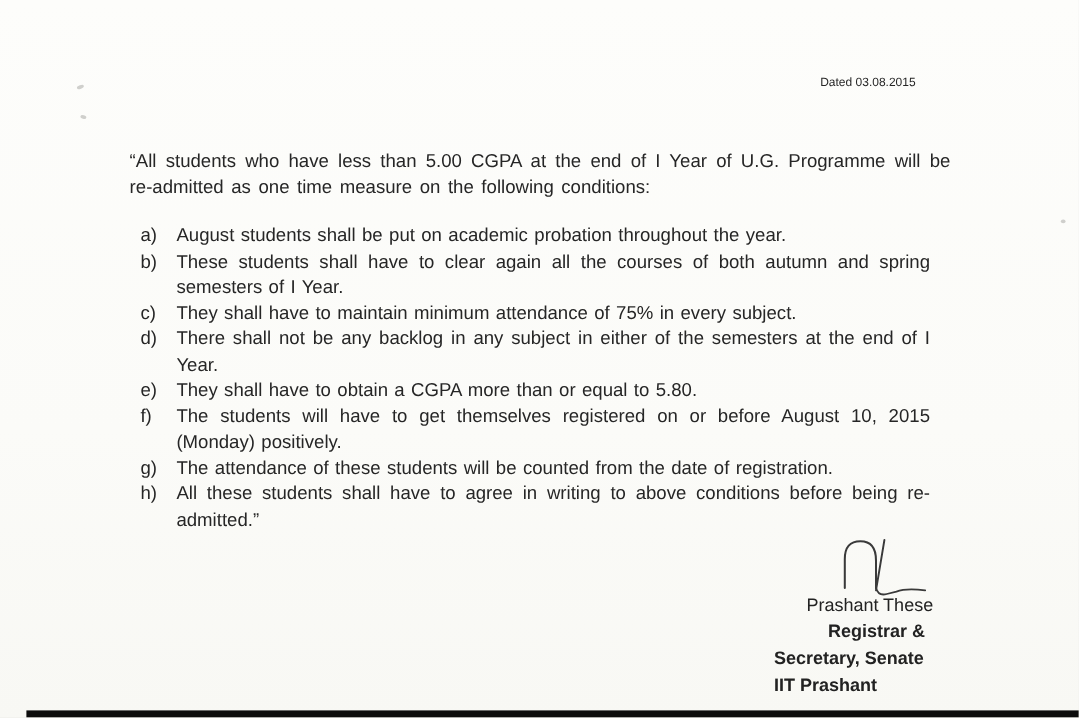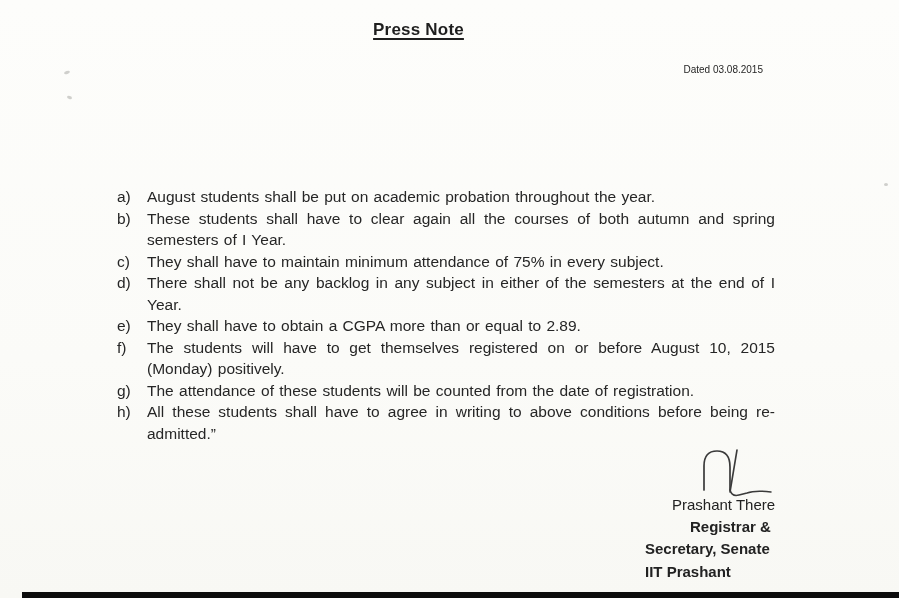--- a/index.html
+++ b/index.html
@@ -102,47 +102,45 @@
   }
   .speck-1 { left: 64px;  top: 71px;  width: 6px; height: 3px; transform: rotate(-20deg); }
   .speck-2 { left: 67px;  top: 96px;  width: 5px; height: 3px; transform: rotate(15deg); }
   .speck-3 { left: 884px; top: 183px; width: 4px; height: 3px; }
 </style>
 </head>
 <body>
 
 <div class="page">
 
-  <div class="doc-title">
-    <span>Press Note</span>
-  </div>
 
   <div class="doc-date">Dated 03.08.2015</div>
 
+  <p class="intro">“All students who have less than 5.00 CGPA at the end of I Year of U.G. Programme will be re-admitted as one time measure on the following conditions:</p>
 
   <ol class="conditions">
     <li>
       <span class="cond-label">a)</span>
       <span class="cond-text">August students shall be put on academic probation throughout the year.</span>
     </li>
     <li>
       <span class="cond-label">b)</span>
       <span class="cond-text">These students shall have to clear again all the courses of both autumn and spring semesters of I Year.</span>
     </li>
     <li>
       <span class="cond-label">c)</span>
       <span class="cond-text">They shall have to maintain minimum attendance of 75% in every subject.</span>
     </li>
     <li>
       <span class="cond-label">d)</span>
       <span class="cond-text">There shall not be any backlog in any subject in either of the semesters at the end of I Year.</span>
     </li>
     <li>
       <span class="cond-label">e)</span>
-      <span class="cond-text">They shall have to obtain a CGPA more than or equal to 2.89.</span>
+      <span class="cond-text">They shall have to obtain a CGPA more than or equal to 5.80.</span>
     </li>
     <li>
       <span class="cond-label">f)</span>
       <span class="cond-text">The students will have to get themselves registered on or before August 10, 2015 (Monday) positively.</span>
     </li>
     <li>
       <span class="cond-label">g)</span>
       <span class="cond-text">The attendance of these students will be counted from the date of registration.</span>
     </li>
     <li>
@@ -150,21 +148,21 @@
       <span class="cond-text">All these students shall have to agree in writing to above conditions before being re-admitted.”</span>
     </li>
   </ol>
 
   <svg class="signature-mark" width="80" height="54" viewBox="0 0 80 54" aria-hidden="true">
     <path d="M9,44 L9,20 Q9,5 22,5 Q35,5 35,21 L35,44" fill="none" stroke="#3a3a3a" stroke-width="1.7" stroke-linecap="round"></path>
     <path d="M42,4 L35,46" fill="none" stroke="#3a3a3a" stroke-width="1.6" stroke-linecap="round"></path>
     <path d="M35,44 Q37,51 44,49 L52,47 Q60,44 76,46" fill="none" stroke="#3a3a3a" stroke-width="1.5" stroke-linecap="round"></path>
   </svg>
 
-  <div class="sig-line sig-name">Prashant There</div>
+  <div class="sig-line sig-name">Prashant These</div>
   <div class="sig-line sig-role-1">Registrar &amp;</div>
   <div class="sig-line sig-role-2">Secretary, Senate</div>
   <div class="sig-line sig-role-3">IIT Prashant</div>
 
   <div class="scan-speck speck-1"></div>
   <div class="scan-speck speck-2"></div>
   <div class="scan-speck speck-3"></div>
 
   <div class="scan-edge-bottom"></div>
 

